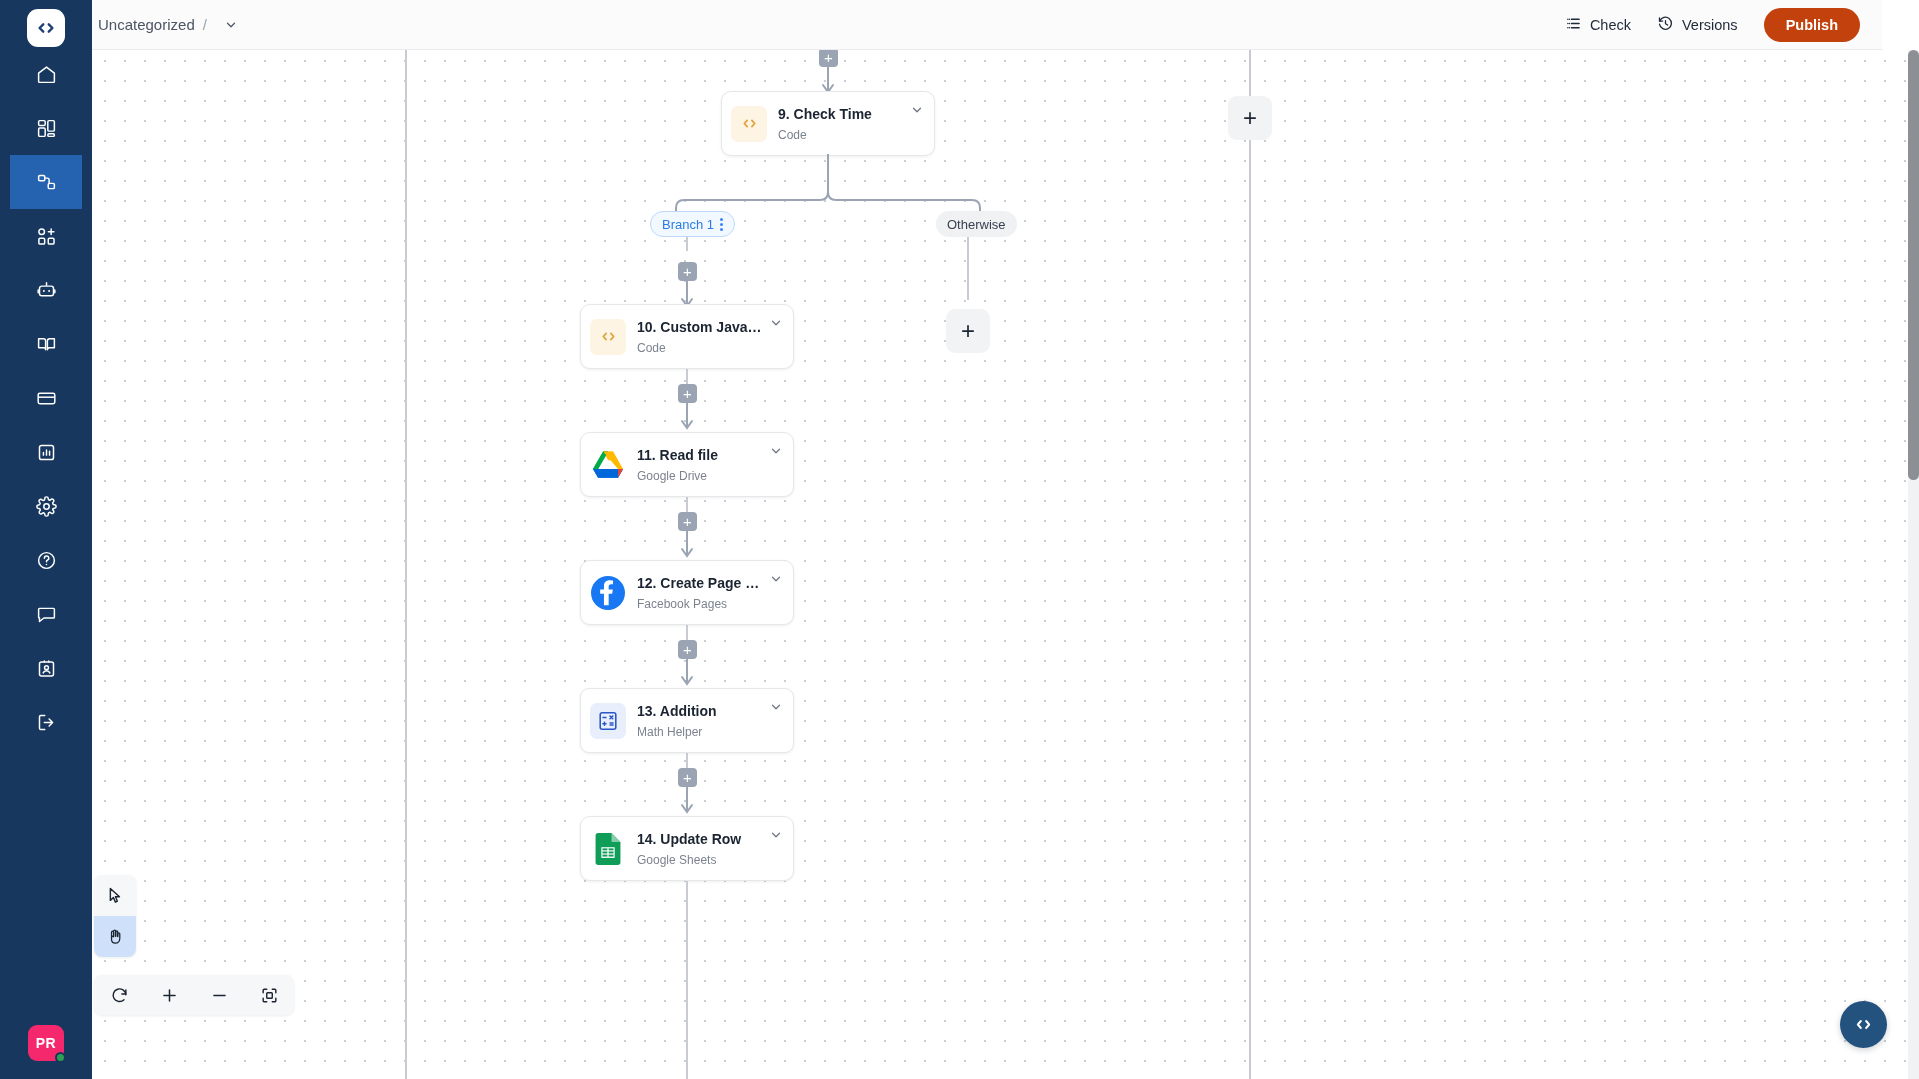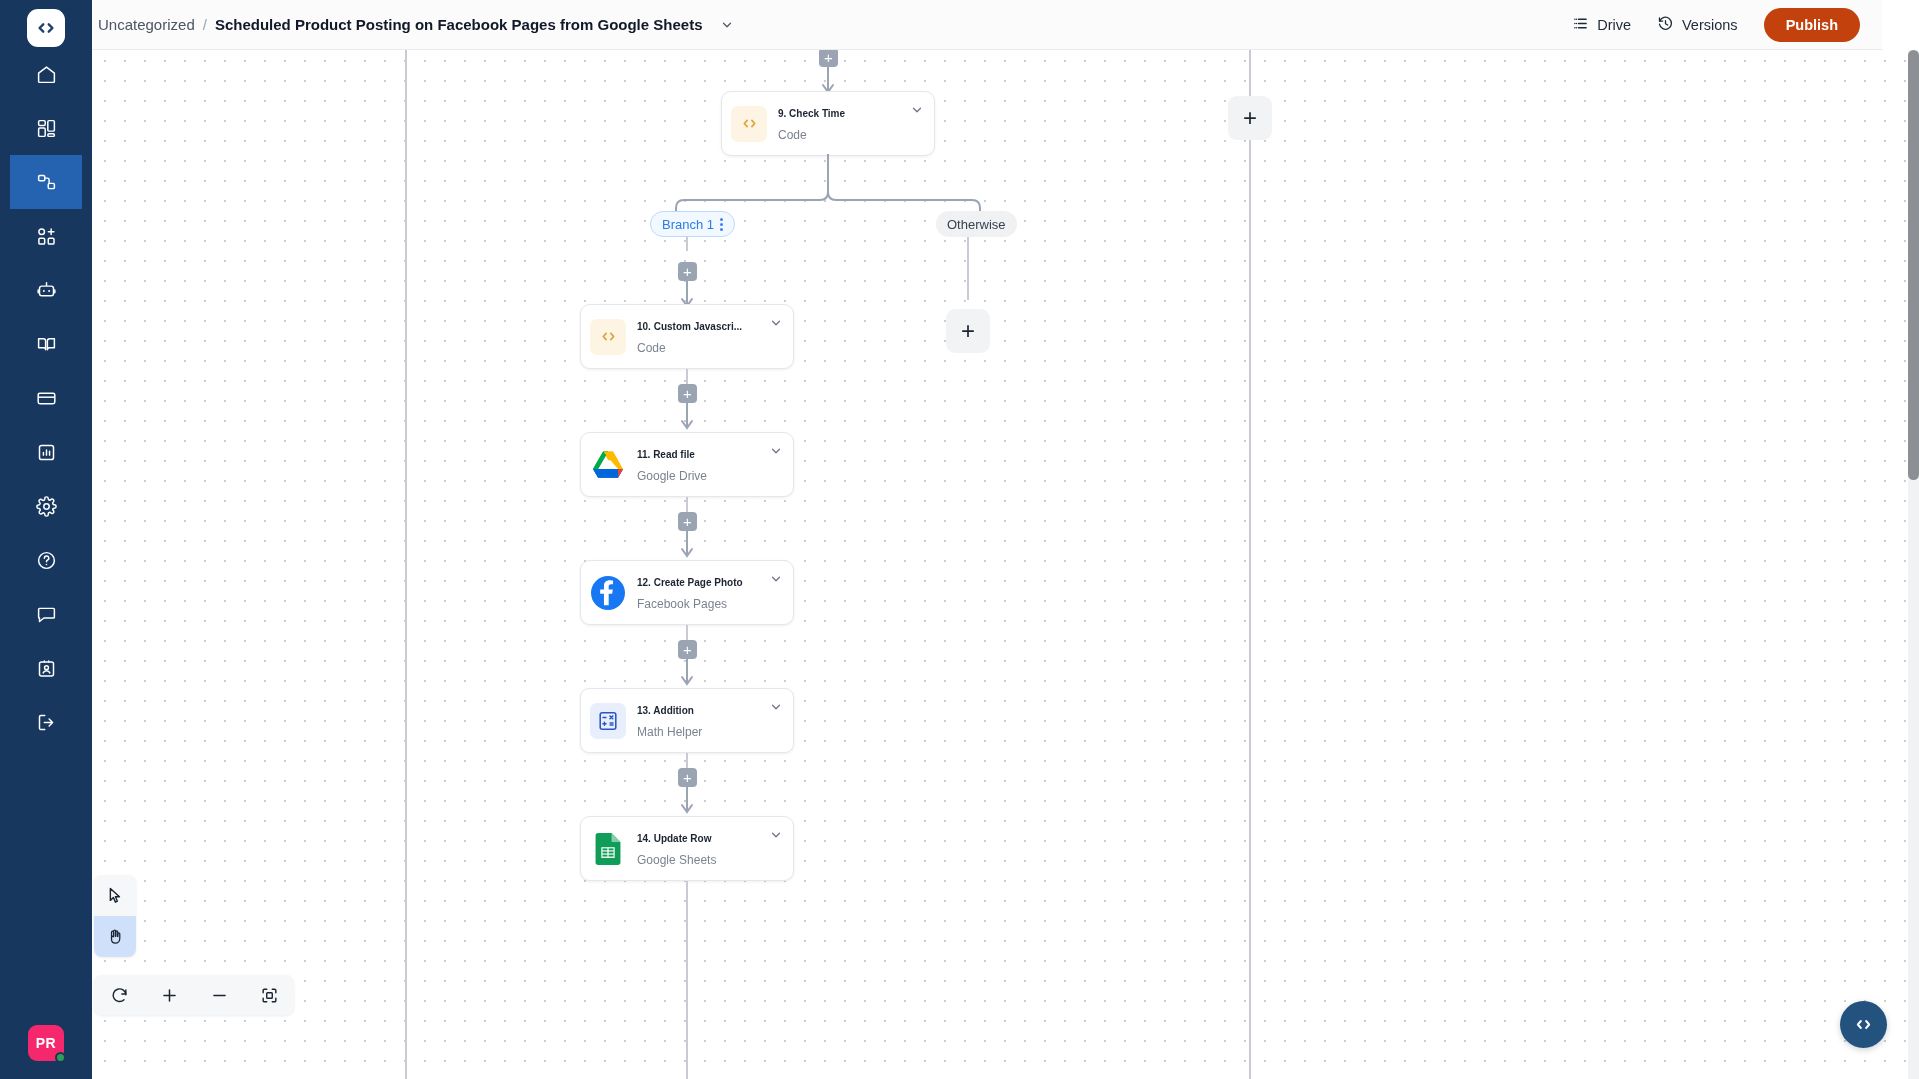--- a/index.html
+++ b/index.html
@@ -111,21 +111,21 @@
     width: 36px; height: 36px; border-radius: 7px;
     flex: 0 0 36px;
     display: flex; align-items: center; justify-content: center;
     margin-right: 11px;
   }
   .icon-code { background: #fdf4e3; }
   .icon-math { background: #e8eefb; }
   .icon-plain { background: transparent; }
   .node-text { flex: 1; min-width: 0; }
   .node-title {
-    font-size: 10px; font-weight: bold; color: #1b2431;
+    font-size: 14px; font-weight: bold; color: #1b2431;
     white-space: nowrap; overflow: hidden; text-overflow: ellipsis;
     line-height: 18px;
   }
   .node-sub { font-size: 12px; color: #7b838f; margin-top: 5px; line-height: 15px; }
   .node-caret { flex: 0 0 14px; margin-left: 6px; align-self: flex-start; margin-top: 11px; cursor: pointer; }
 
   
   .conn-plus {
     position: absolute;
     width: 19px; height: 19px;
@@ -336,37 +336,36 @@
     <div id="rail-avatar">
       <span>PR</span>
       <span id="avatar-dot"></span>
     </div>
   </div>
 
   <div id="header">
     <div id="crumb">
       <span class="crumb-root">Uncategorized</span>
       <span class="crumb-sep">/</span>
-      <span class="crumb-title">Scheduled Product Posting on Facebook Pages from Google Sheets</span>
       <span id="crumb-caret">
         <svg width="14" height="14" viewBox="0 0 24 24" fill="none" stroke="#4b5563" stroke-width="2.1" stroke-linecap="round" stroke-linejoin="round">
           <polyline points="6,9 12,15 18,9"></polyline>
         </svg>
       </span>
     </div>
 
     <div id="header-right">
       <div class="hdr-btn">
         <span>
           <svg width="17" height="17" viewBox="0 0 24 24" fill="none" stroke="#1f2937" stroke-width="1.9" stroke-linecap="round">
             <path d="M9 6h11M9 12h11M9 18h11"></path>
             <path d="M4 6h.01M4 12h.01M4 18h.01M6.2 6h.01M6.2 12h.01M6.2 18h.01"></path>
           </svg>
         </span>
-        <span>Drive</span>
+        <span>Check</span>
       </div>
 
       <div class="hdr-btn">
         <span>
           <svg width="17" height="17" viewBox="0 0 24 24" fill="none" stroke="#1f2937" stroke-width="1.8" stroke-linecap="round" stroke-linejoin="round">
             <path d="M3.5 8.5V4M3.5 8.5H8"></path>
             <path d="M3.9 8.8A8.5 8.5 0 1 1 3.5 13"></path>
             <path d="M12 8v4.4l3 1.8"></path>
           </svg>
         </span>

